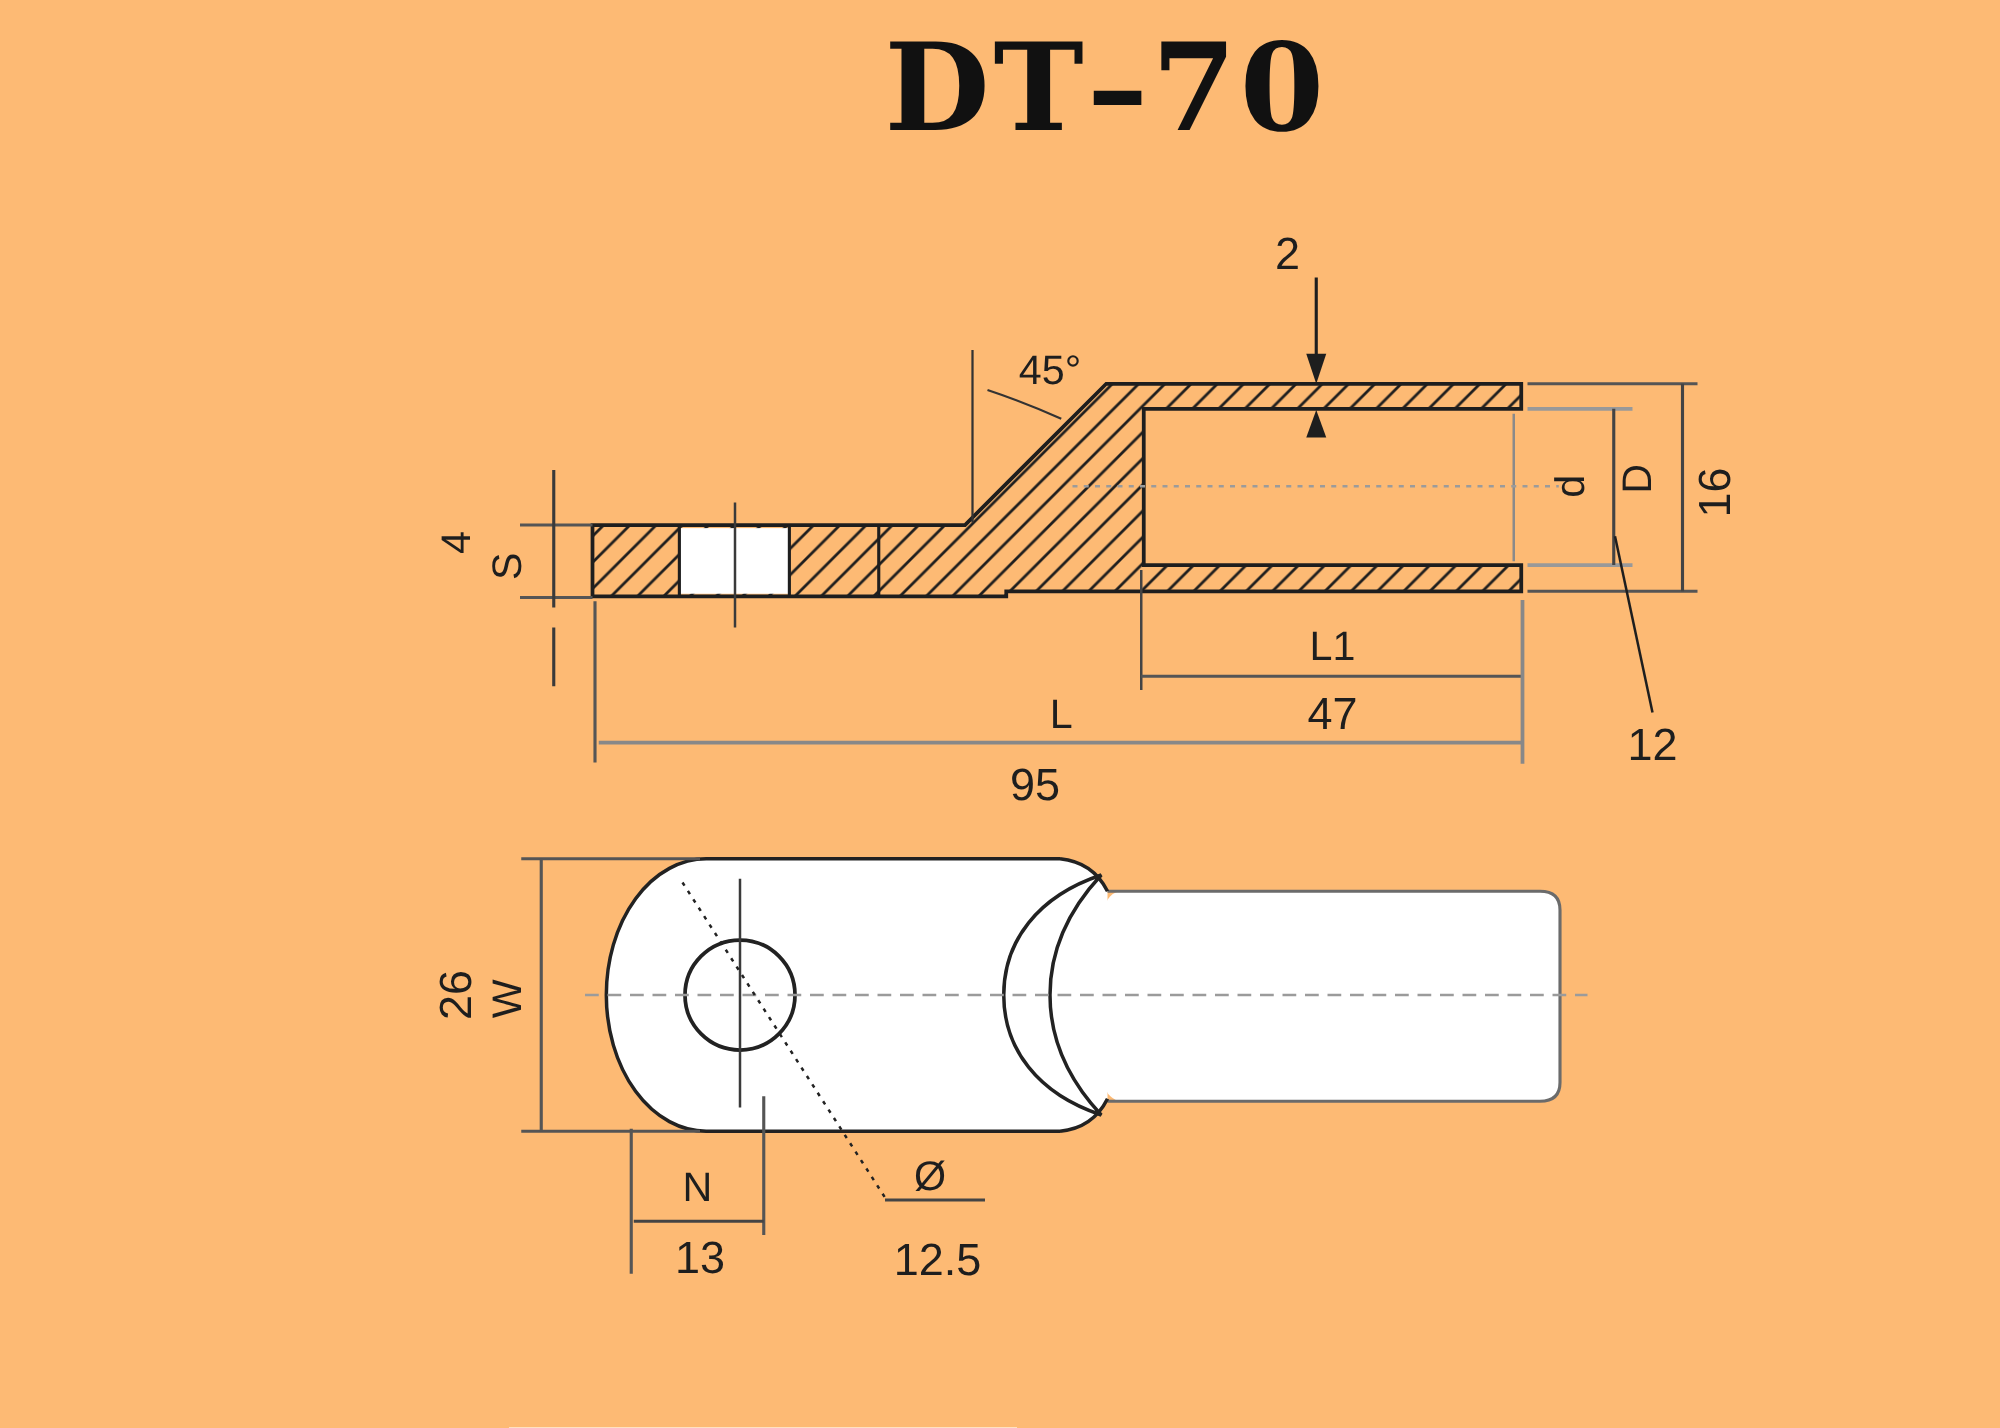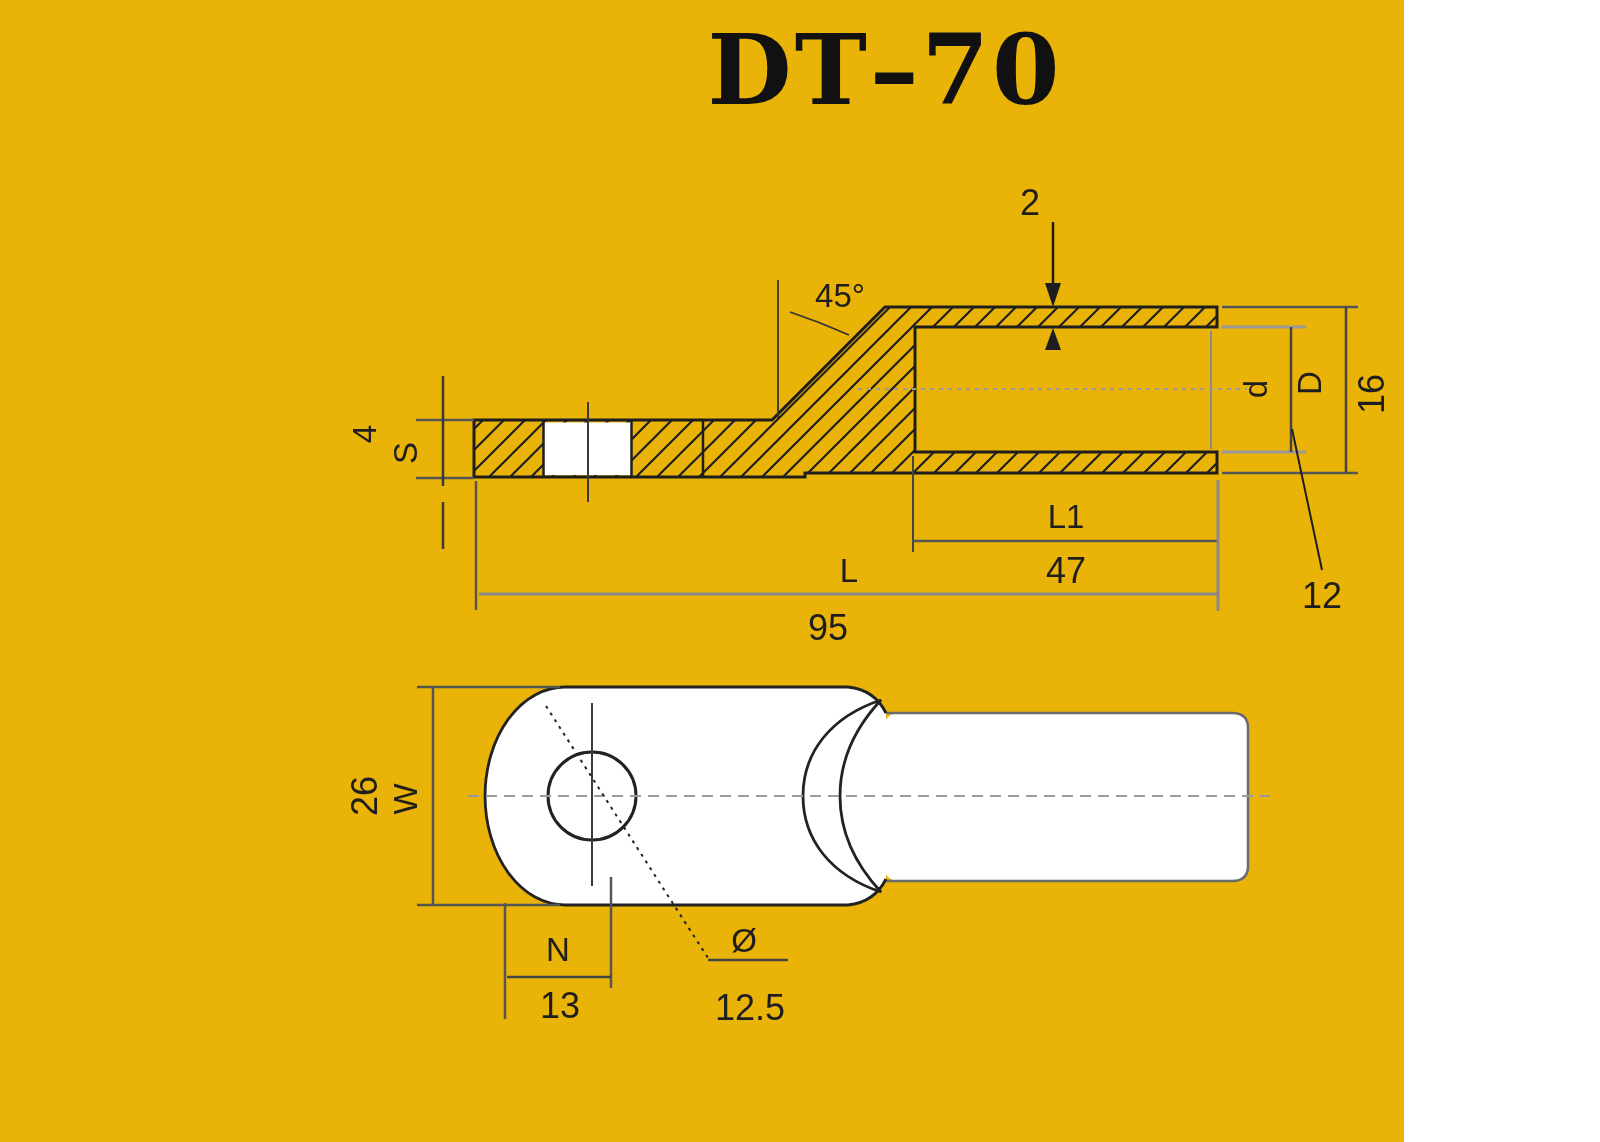--- a/index.html
+++ b/index.html
@@ -1,16 +1,16 @@
 <!DOCTYPE html>
 <html><head>
 <meta charset="utf-8">
 <style>
   html,body{margin:0;padding:0;background:#ffffff;}
-  .stage{width:1404px;height:1142px;position:relative;background:#eab308;overflow:hidden;}
+  .stage{width:1600px;height:1142px;position:relative;background:#fdba74;overflow:hidden;}
   svg{display:block;}
   text{font-family:"Liberation Sans", sans-serif;fill:#1e1e1e;}
   .title-text{font-family:"DejaVu Serif", serif;font-weight:bold;letter-spacing:3px;fill:#111;}
   .dim{font-size:36px;}
   .sym{font-size:33px;}
 </style>
 </head>
 <body>
 
 <div class="stage">

